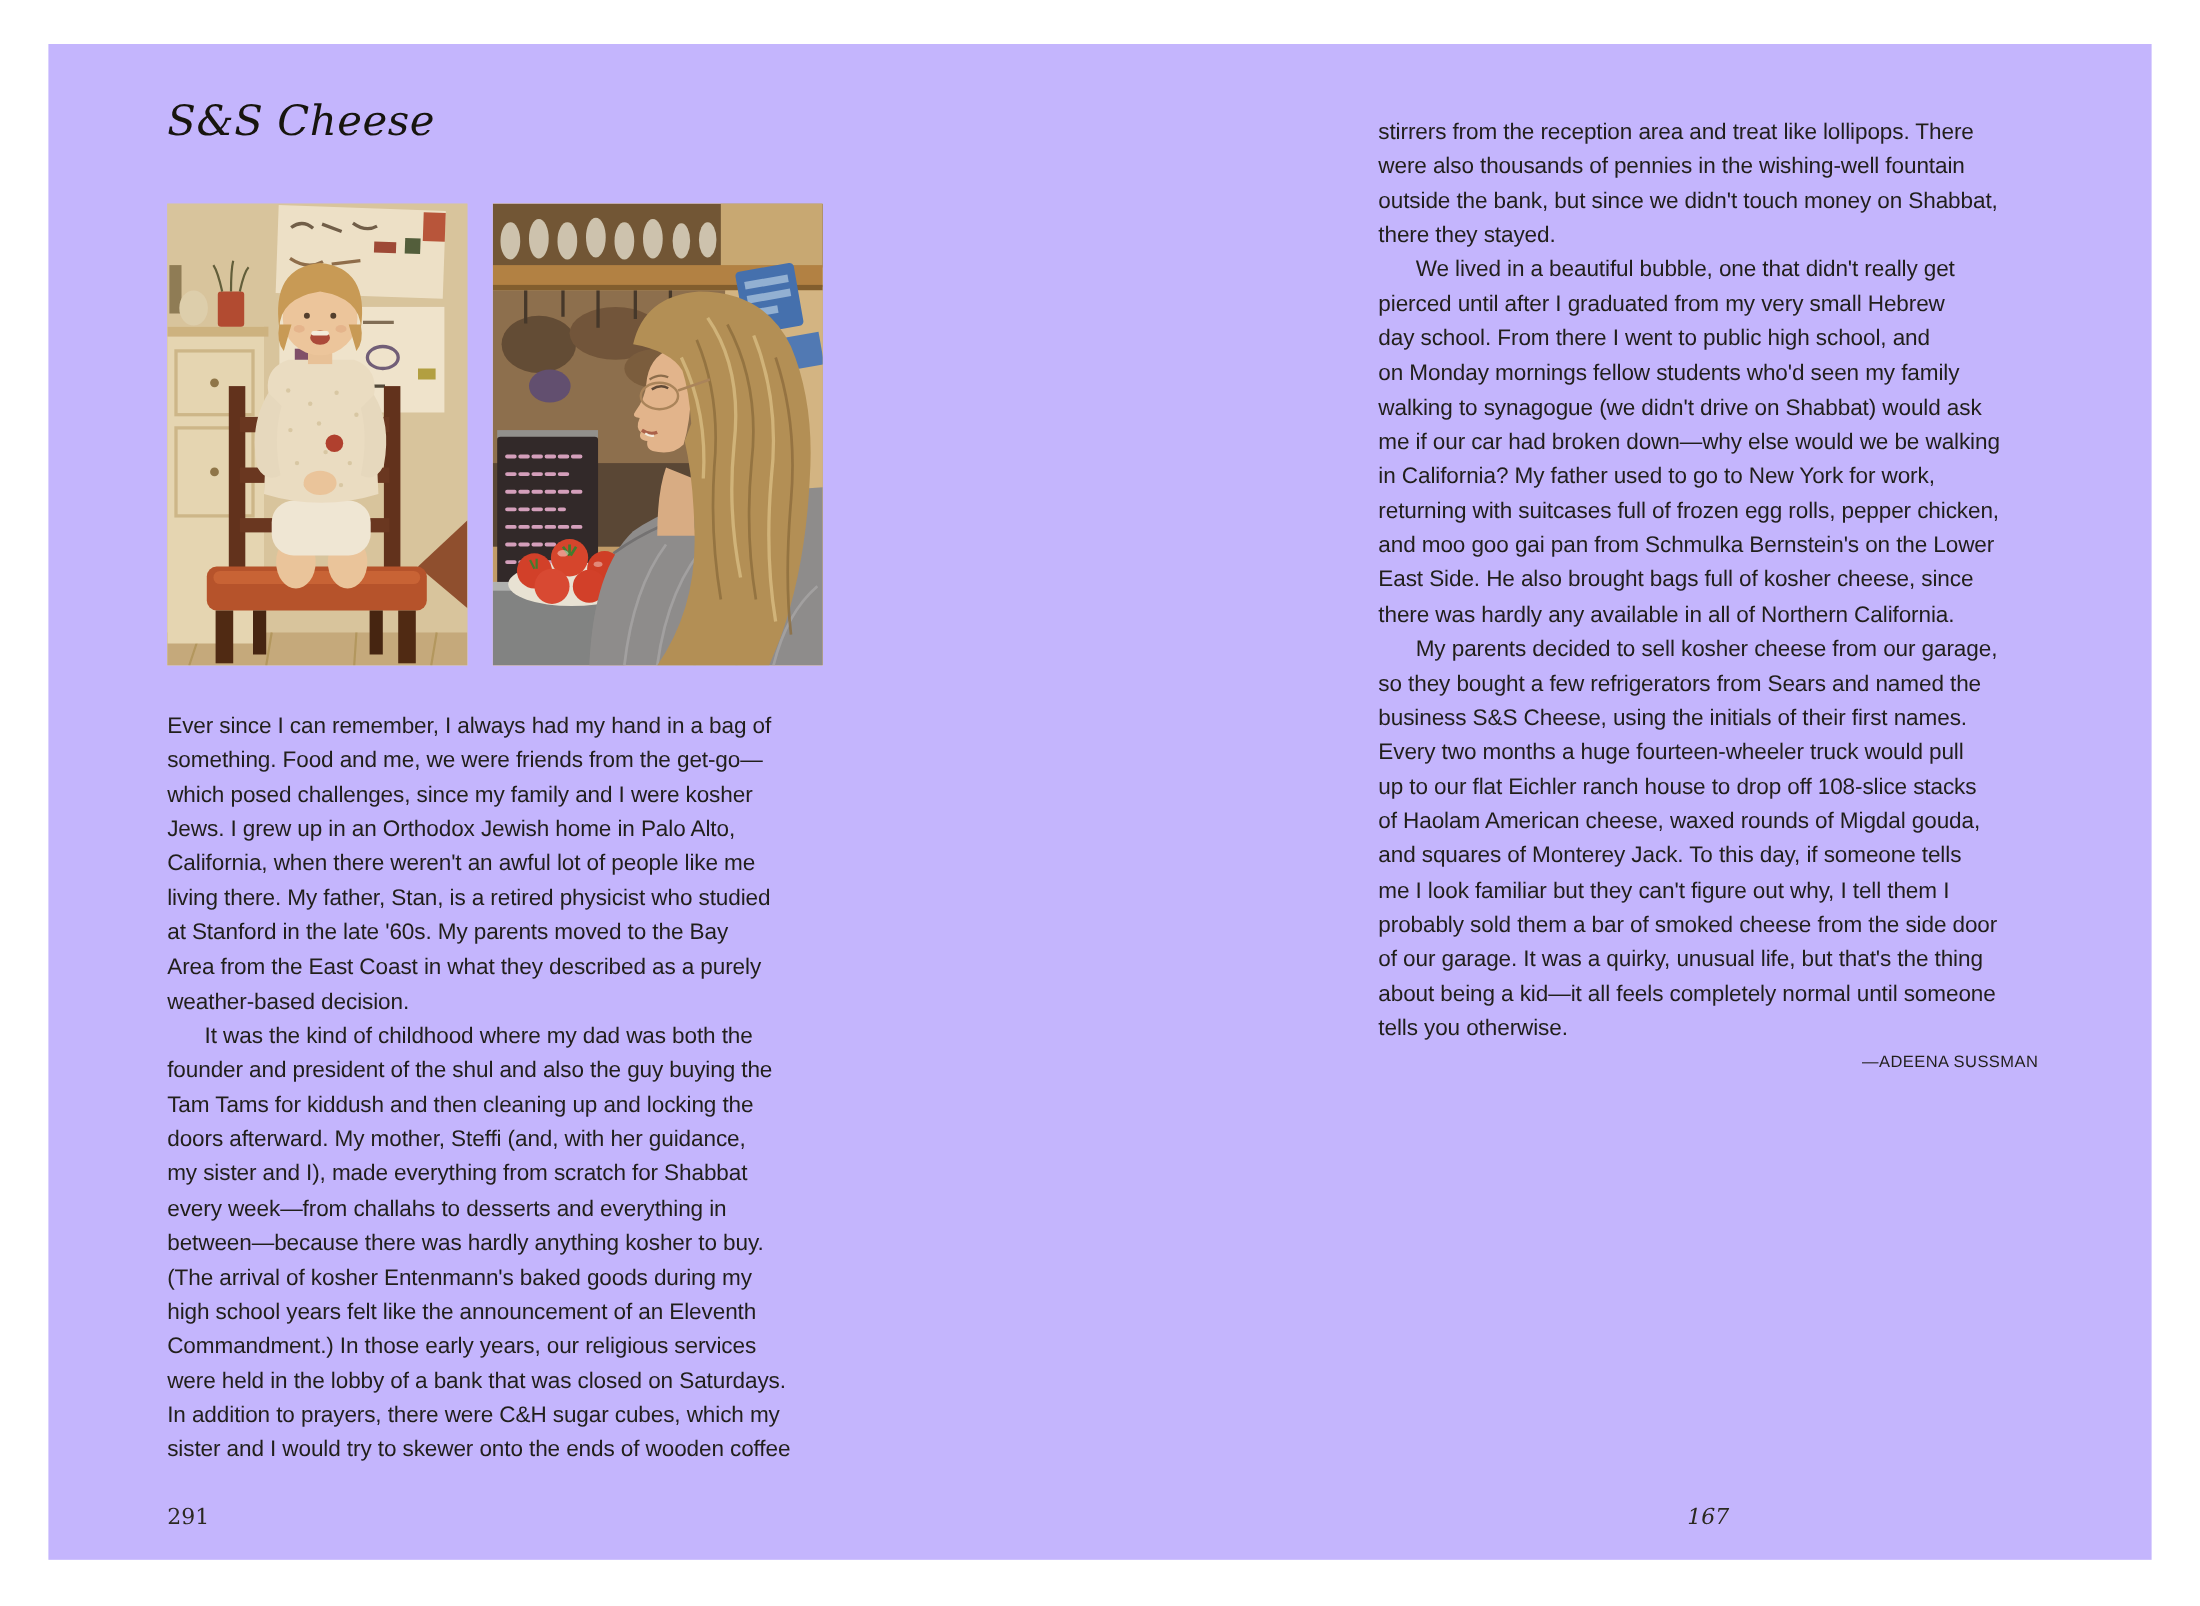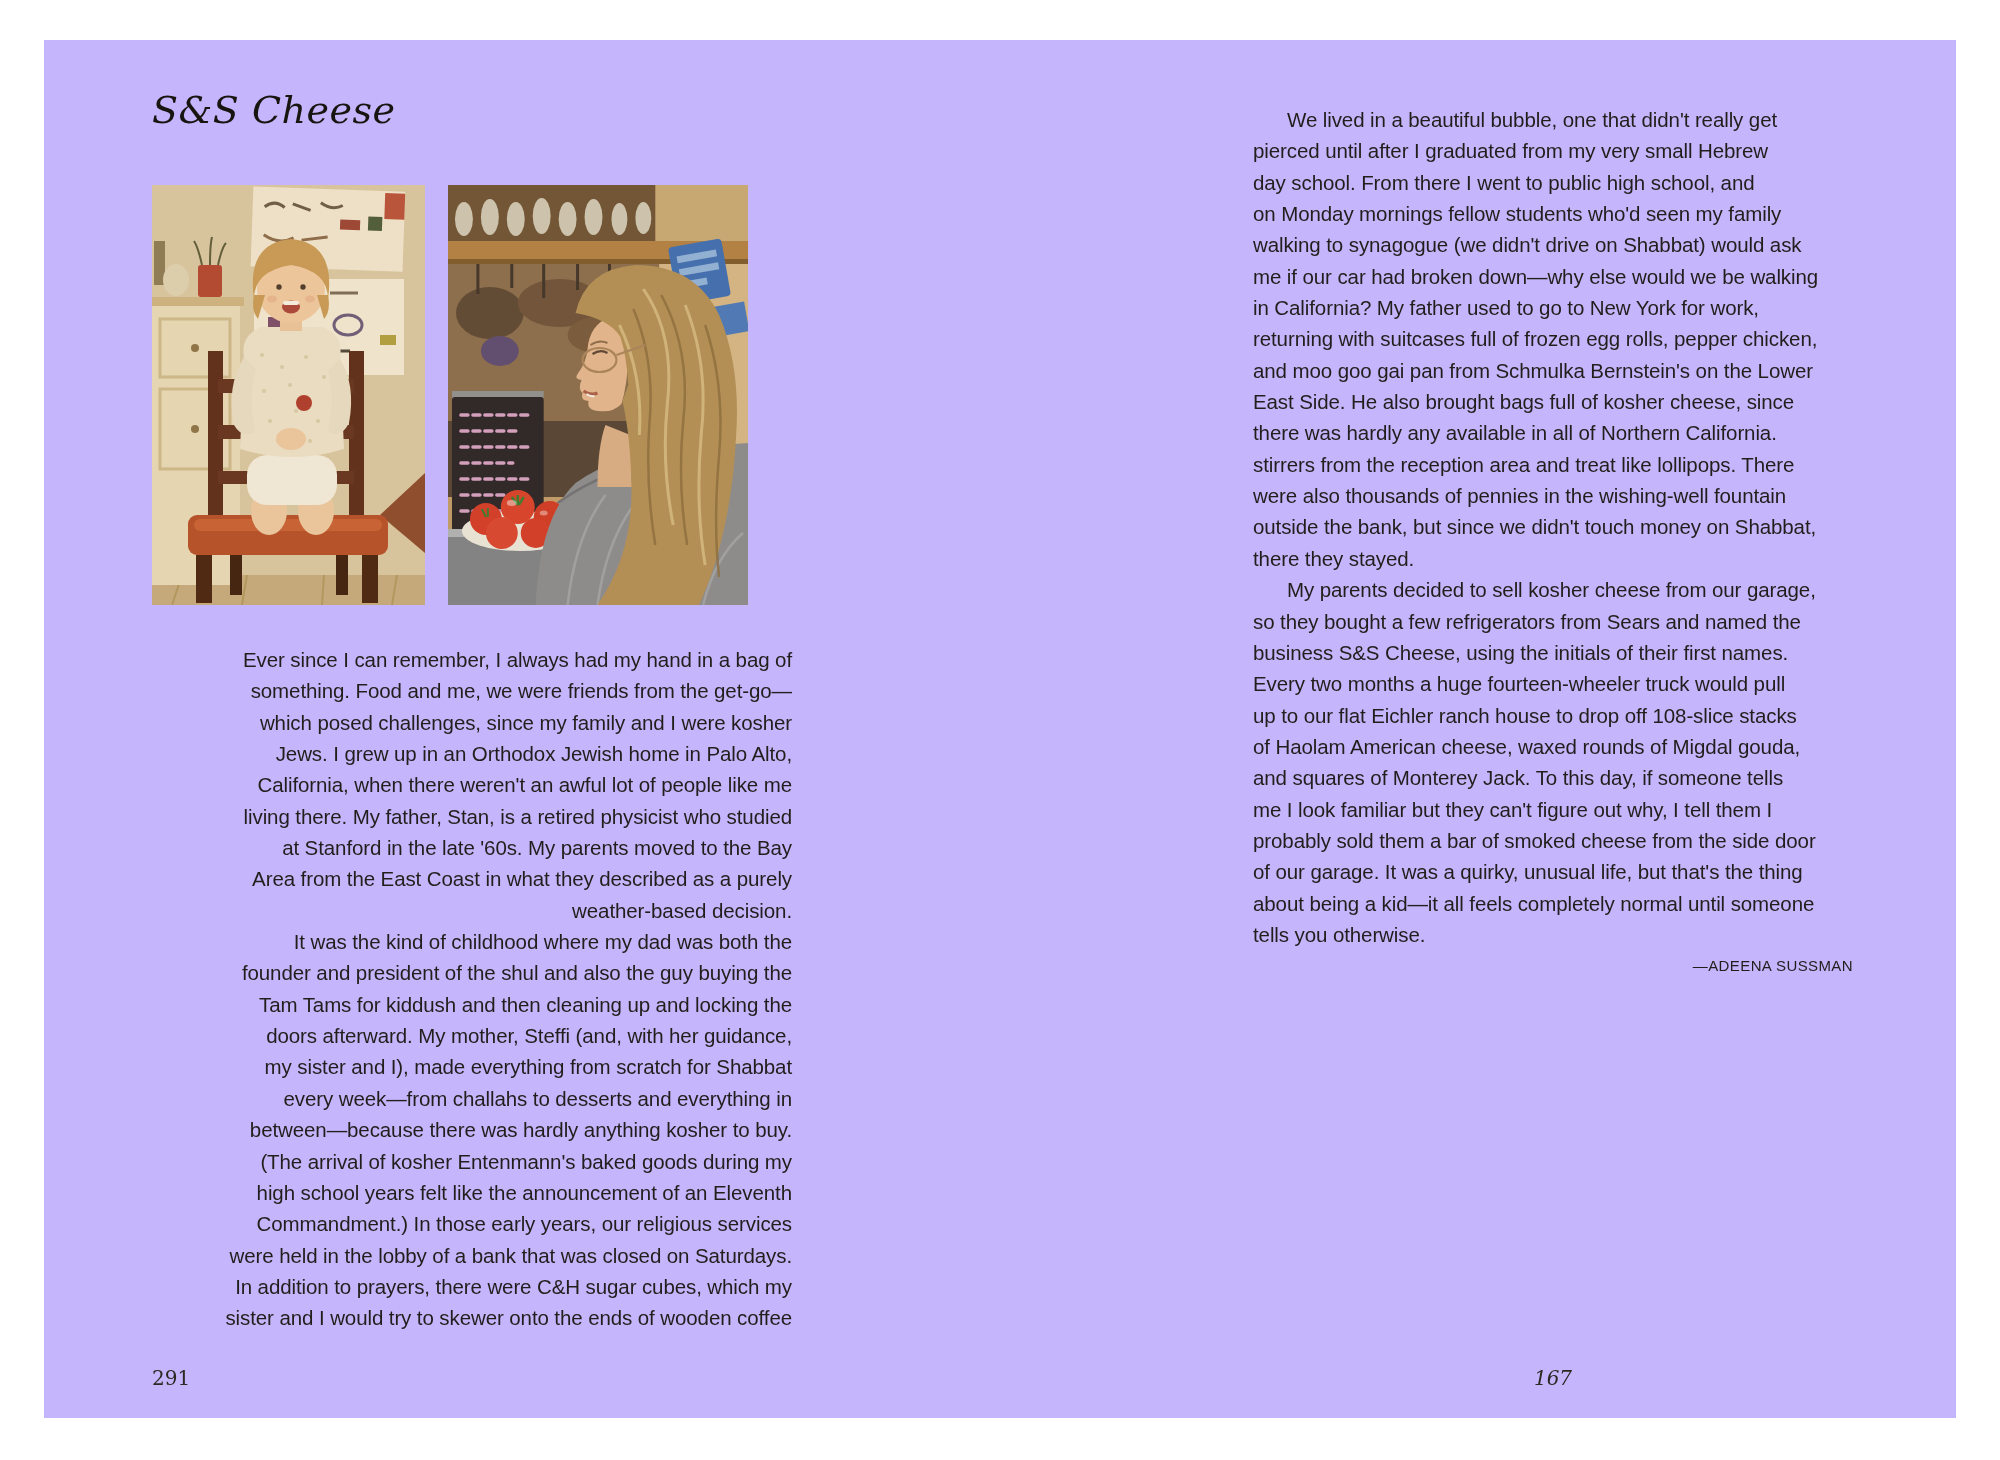--- a/index.html
+++ b/index.html
@@ -28,21 +28,21 @@
   .photo { height:420px; overflow:hidden; background:#d9c7a2; }
   .photo.p1 { width:273px; }
   .photo.p2 { width:300px; }
   .photo svg { display:block; width:100%; height:100%; }
 
   .body-text {
     position:absolute; width:640px;
     font-size:20.5px; line-height:31.35px; color:#211f1b;
     letter-spacing:-0.1px;
   }
-  .left  .body-text { left:108px; top:604px;text-align:right; }
+  .left  .body-text { left:108px; top:604px; }
   .right .body-text { left:253px; top:64px; width:600px; }
 
   .para { margin:0; white-space:pre; }
   .para.indent { text-indent:34px; }
 
   .attribution {
     margin:0; width:600px; text-align:right;
     font-size:15px; letter-spacing:0.4px; color:#211f1b;
     line-height:31.35px;
   }
@@ -279,35 +279,35 @@
 were held in the lobby of a bank that was closed on Saturdays.
 In addition to prayers, there were C&amp;H sugar cubes, which my
 sister and I would try to skewer onto the ends of wooden coffee</p>
     </div>
 
     <div class="folio">291</div>
   </div>
 
   <div class="page right">
     <div class="body-text">
+      <p class="para">stirrers from the reception area and treat like lollipops. There
+were also thousands of pennies in the wishing-well fountain
+outside the bank, but since we didn't touch money on Shabbat,
+there they stayed.</p>
       <p class="para indent">We lived in a beautiful bubble, one that didn't really get
 pierced until after I graduated from my very small Hebrew
 day school. From there I went to public high school, and
 on Monday mornings fellow students who'd seen my family
 walking to synagogue (we didn't drive on Shabbat) would ask
 me if our car had broken down—why else would we be walking
 in California? My father used to go to New York for work,
 returning with suitcases full of frozen egg rolls, pepper chicken,
 and moo goo gai pan from Schmulka Bernstein's on the Lower
 East Side. He also brought bags full of kosher cheese, since
 there was hardly any available in all of Northern California.</p>
-      <p class="para">stirrers from the reception area and treat like lollipops. There
-were also thousands of pennies in the wishing-well fountain
-outside the bank, but since we didn't touch money on Shabbat,
-there they stayed.</p>
       <p class="para indent">My parents decided to sell kosher cheese from our garage,
 so they bought a few refrigerators from Sears and named the
 business S&amp;S Cheese, using the initials of their first names.
 Every two months a huge fourteen-wheeler truck would pull
 up to our flat Eichler ranch house to drop off 108-slice stacks
 of Haolam American cheese, waxed rounds of Migdal gouda,
 and squares of Monterey Jack. To this day, if someone tells
 me I look familiar but they can't figure out why, I tell them I
 probably sold them a bar of smoked cheese from the side door
 of our garage. It was a quirky, unusual life, but that's the thing

